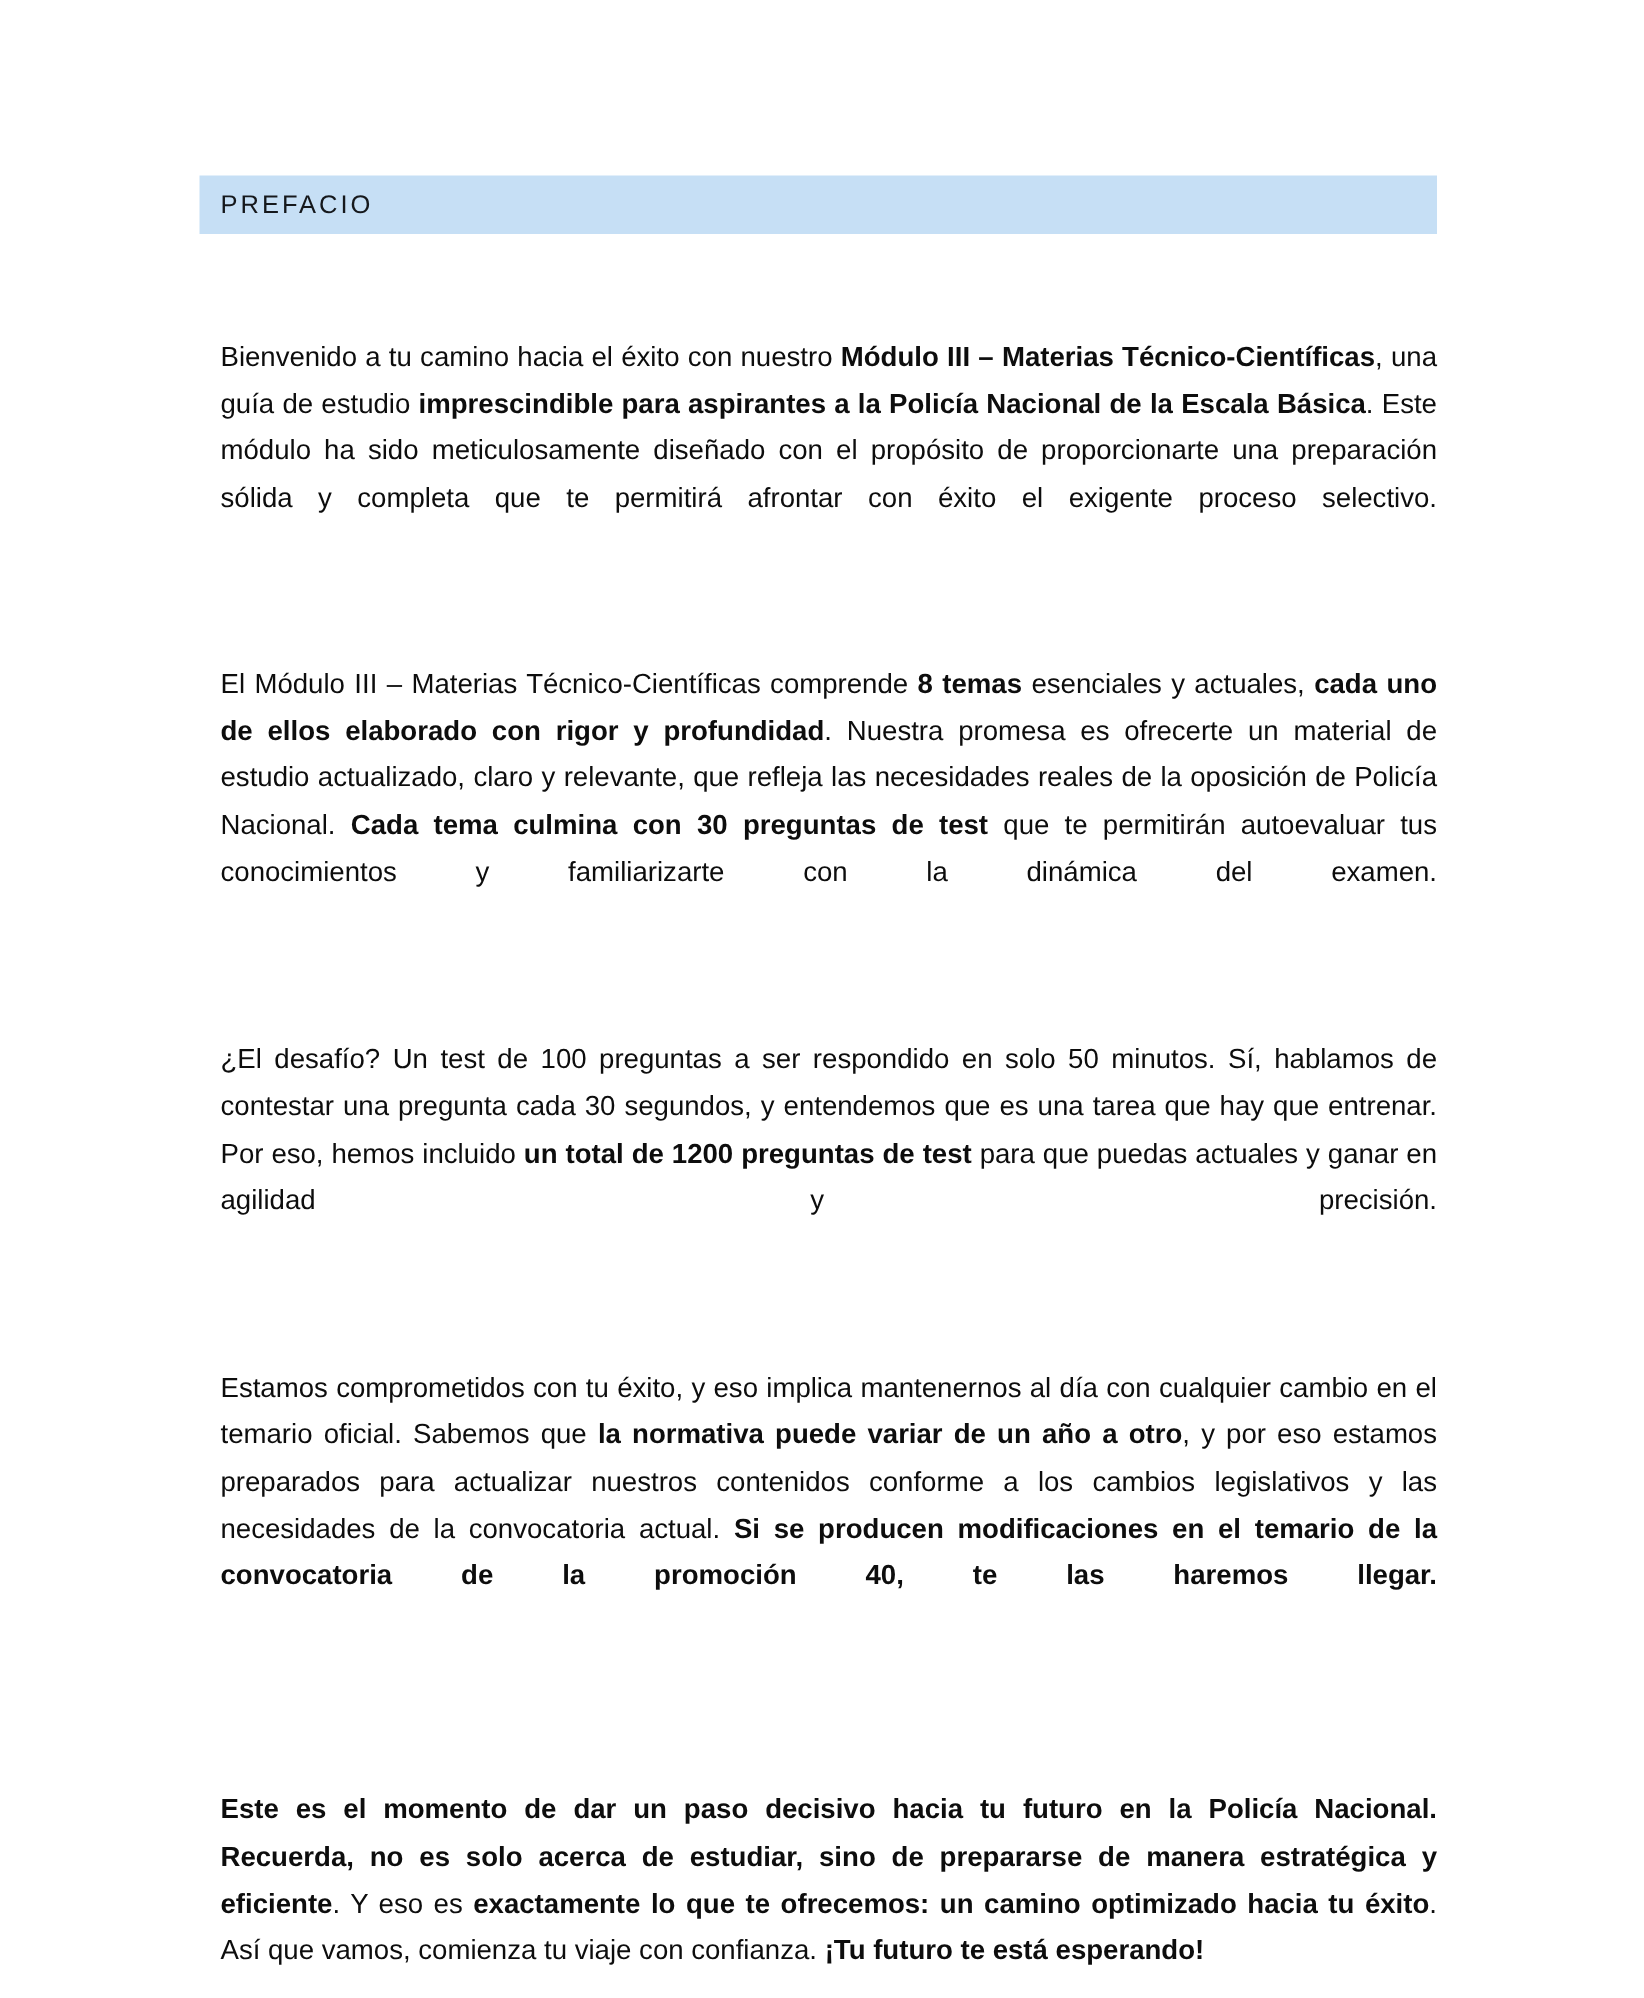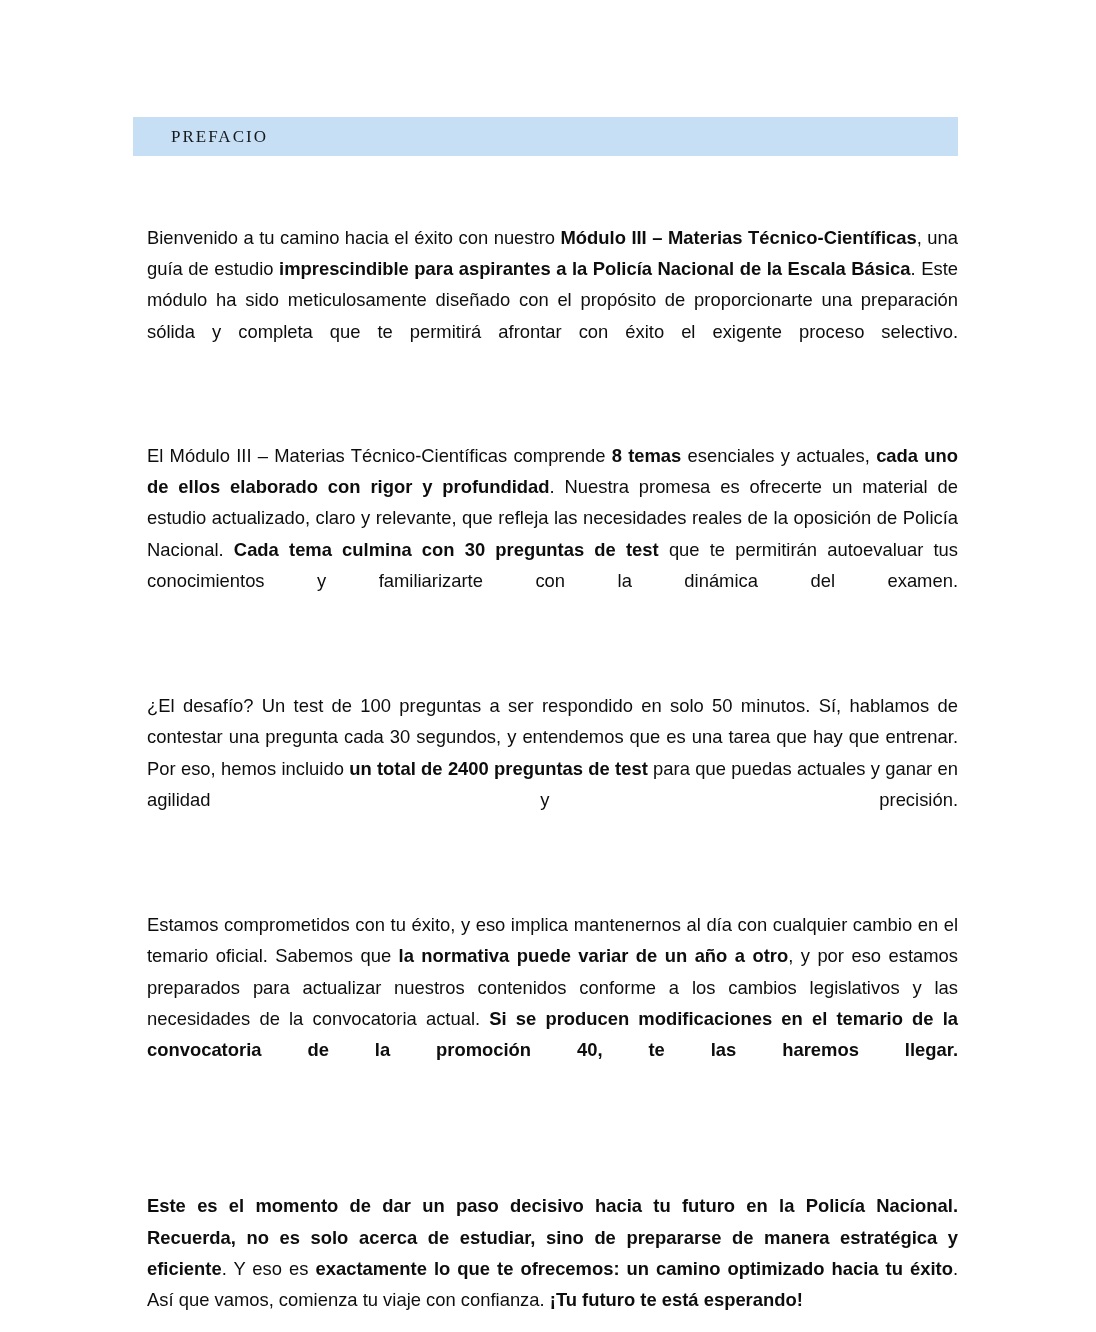--- a/index.html
+++ b/index.html
@@ -33,23 +33,22 @@
     background: #c6dff5;
     display: flex;
     align-items: center;
   }
   .section-bar-title {
     padding-left: 14px;
     font-size: 17px;
     letter-spacing: 2.0px;
     font-weight: 400;
     color: #15181c;
-    font-family: Liberation Serif, serif;
+    font-family: Liberation Sans, sans-serif;
     white-space: nowrap;
-    margin-left: 24px;
   }
 
   
   .body-col {
     position: absolute;
     left: 147px;
     top: 222px;
     width: 811px;
   }
 
@@ -91,21 +90,21 @@
   </div>
 
   <div class="body-col">
 
     <p class="para"><span>Bienvenido a tu camino hacia el éxito con nuestro </span><b>Módulo III – Materias Técnico-Científicas</b><span>, una guía de estudio </span><b>imprescindible para aspirantes a la Policía Nacional de la Escala Básica</b><span>. Este módulo ha sido meticulosamente diseñado con el propósito de proporcionarte una preparación sólida y completa que te permitirá afrontar con éxito el exigente proceso selectivo.</span></p>
     <div class="gap-2"></div>
 
     <p class="para"><span>El Módulo III – Materias Técnico-Científicas comprende </span><b>8 temas</b><span> esenciales y actuales, </span><b>cada uno de ellos elaborado con rigor y profundidad</b><span>. Nuestra promesa es ofrecerte un material de estudio actualizado, claro y relevante, que refleja las necesidades reales de la oposición de Policía Nacional. </span><b>Cada tema culmina con 30 preguntas de test</b><span> que te permitirán autoevaluar tus conocimientos y familiarizarte con la dinámica del examen.</span></p>
     <div class="gap-3"></div>
 
-    <p class="para"><span>¿El desafío? Un test de 100 preguntas a ser respondido en solo 50 minutos. Sí, hablamos de contestar una pregunta cada 30 segundos, y entendemos que es una tarea que hay que entrenar. Por eso, hemos incluido </span><b>un total de 2400 preguntas de test</b><span> para que puedas actuales y ganar en agilidad y precisión.</span></p>
+    <p class="para"><span>¿El desafío? Un test de 100 preguntas a ser respondido en solo 50 minutos. Sí, hablamos de contestar una pregunta cada 30 segundos, y entendemos que es una tarea que hay que entrenar. Por eso, hemos incluido </span><b>un total de 1200 preguntas de test</b><span> para que puedas actuales y ganar en agilidad y precisión.</span></p>
     <div class="gap-3"></div>
 
     <p class="para"><span>Estamos comprometidos con tu éxito, y eso implica mantenernos al día con cualquier cambio en el temario oficial. Sabemos que </span><b>la normativa puede variar de un año a otro</b><span>, y por eso estamos preparados para actualizar nuestros contenidos conforme a los cambios legislativos y las necesidades de la convocatoria actual. </span><b>Si se producen modificaciones en el temario de la convocatoria de la promoción 40, te las haremos llegar.</b></p>
     <div class="gap-4"></div>
 
     <p class="para nostretch"><b>Este es el momento de dar un paso decisivo hacia tu futuro en la Policía Nacional. Recuerda, no es solo acerca de estudiar, sino de prepararse de manera estratégica y eficiente</b><span>. Y eso es </span><b>exactamente lo que te ofrecemos: un camino optimizado hacia tu éxito</b><span>. Así que vamos, comienza tu viaje con confianza. </span><b>¡Tu futuro te está esperando!</b></p>
 
   </div>
 </div>
 

